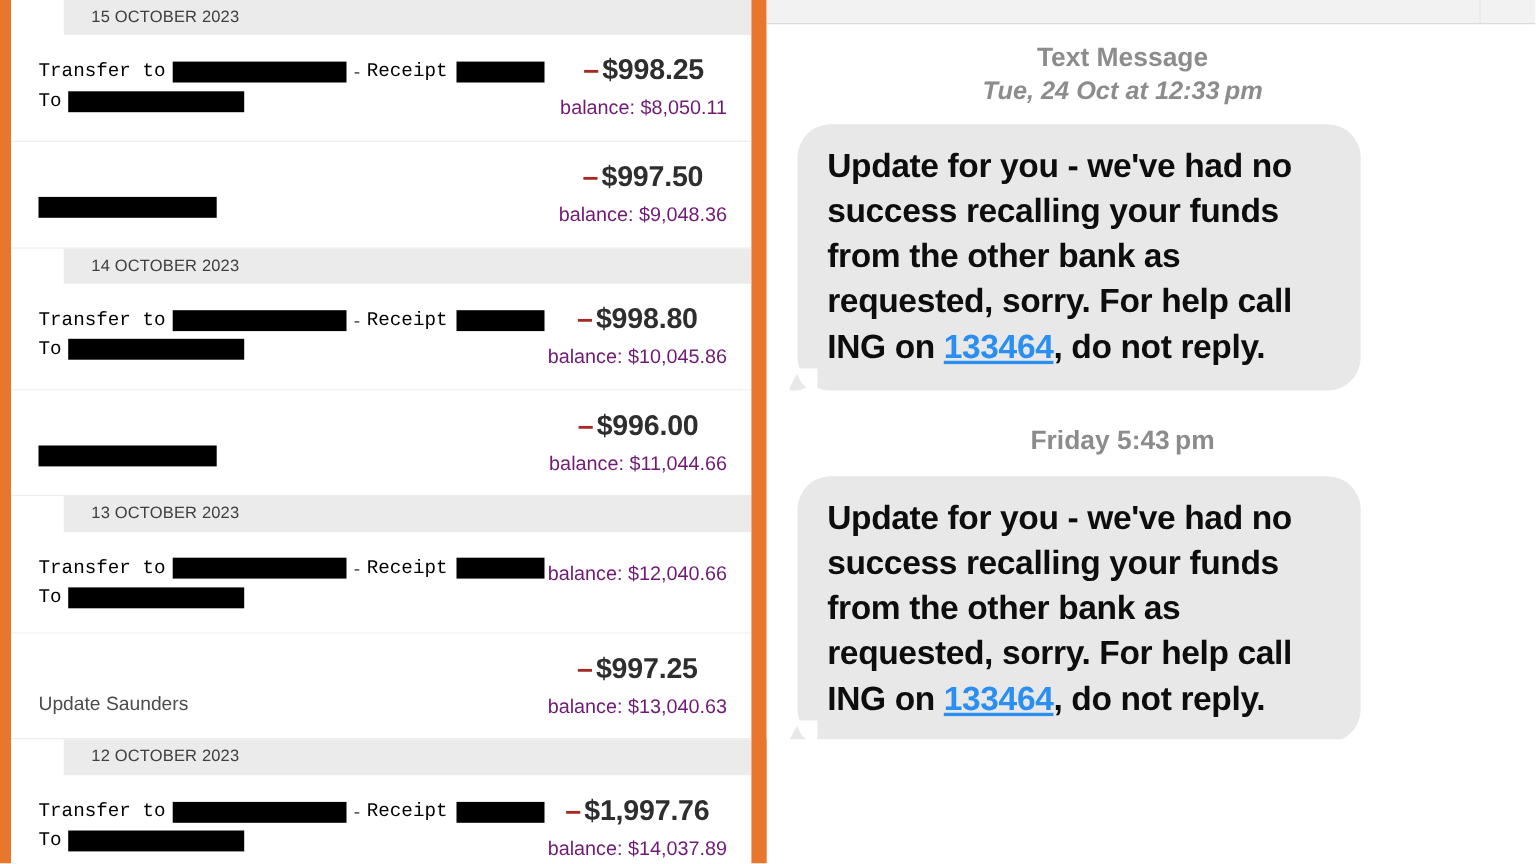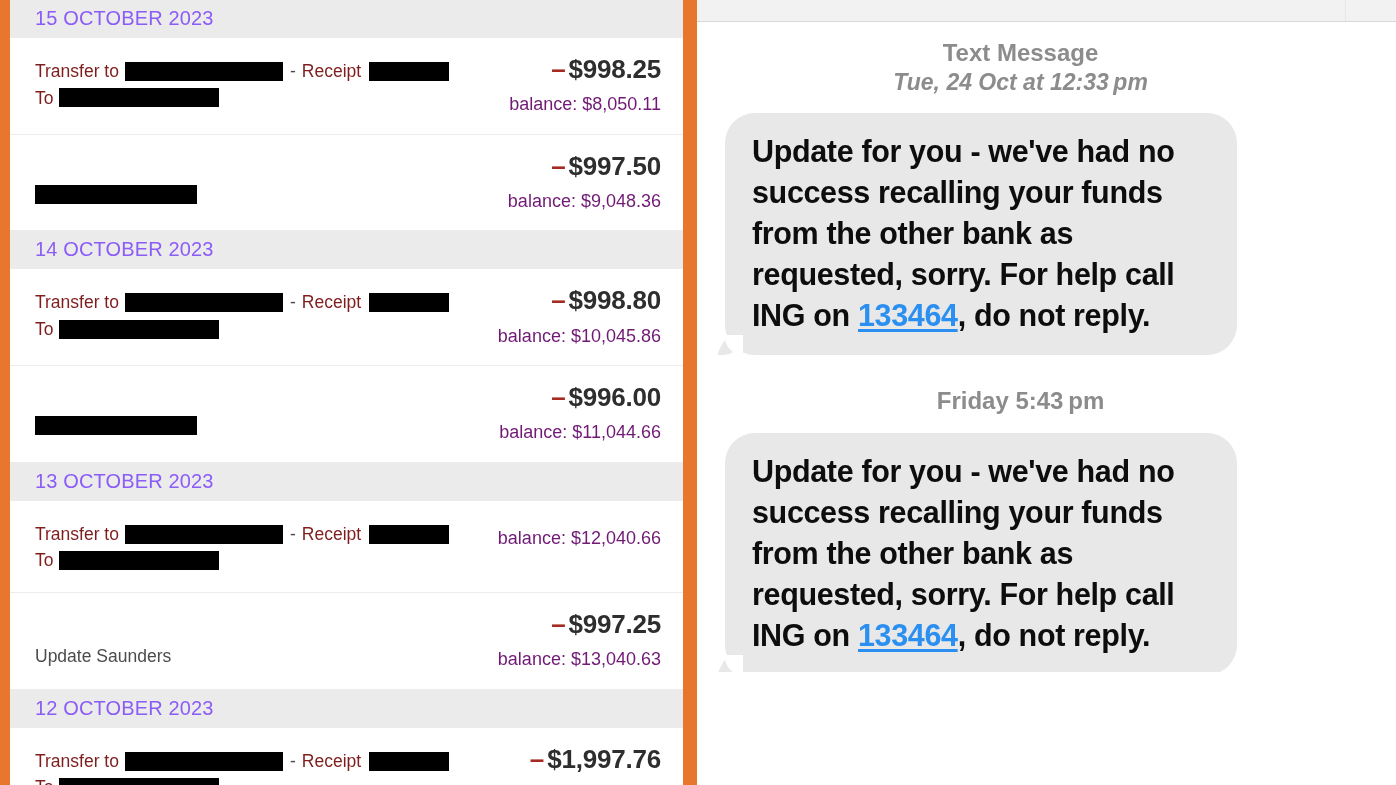--- a/index.html
+++ b/index.html
@@ -33,26 +33,27 @@
 
   #txn-list {
     position: relative;
     width: 100%;
     height: 100%;
     background: #ffffff;
   }
 
   .date-header {
     background: #ebebeb;
-    color: #8b5cf6;
-    font-size: 20px;
+    color: #404040;
+    font-size: 15px;
     letter-spacing: 0.15px;
     padding: 7px 0 8px 25px;
     line-height: 1.15;
     white-space: nowrap;
+    margin-left: 48px;
   }
 
   .txn-row {
     position: relative;
     display: flex;
     align-items: flex-start;
     justify-content: space-between;
     padding: 17px 22px 18px 25px;
     border-bottom: 1px solid #ececec;
     background: #ffffff;
@@ -69,21 +70,21 @@
     line-height: 1.52;
   }
 
   .txn-line {
     display: flex;
     align-items: center;
     gap: 0;
     white-space: nowrap;
   }
 
-  .txn-line .lbl { color: #7f1d1d; }
+  .txn-line .lbl { color: #000000; font-family: Liberation Mono, monospace; }
 
   .redact {
     display: inline-block;
     background: #000000;
     height: 19px;
     vertical-align: middle;
     flex: 0 0 auto;
   }
   .r-name   { width: 158px; margin: 0 6px; }
   .r-recpt  { width: 80px;  margin-left: 8px; }
@@ -93,21 +94,21 @@
   .sep { color: #4c4c4c; padding: 0 1px; }
 
   .payee-name {
     font-size: 17.5px;
     color: #4c4c4c;
     line-height: 1.52;
   }
 
   .txn-right {
     flex: 0 0 auto;
-    text-align: right;
+    text-align: center;
     padding-left: 16px;
   }
 
   .amount {
     font-size: 26px;
     font-weight: bold;
     color: #2e2e2e;
     letter-spacing: -0.2px;
     white-space: nowrap;
     line-height: 1.12;

